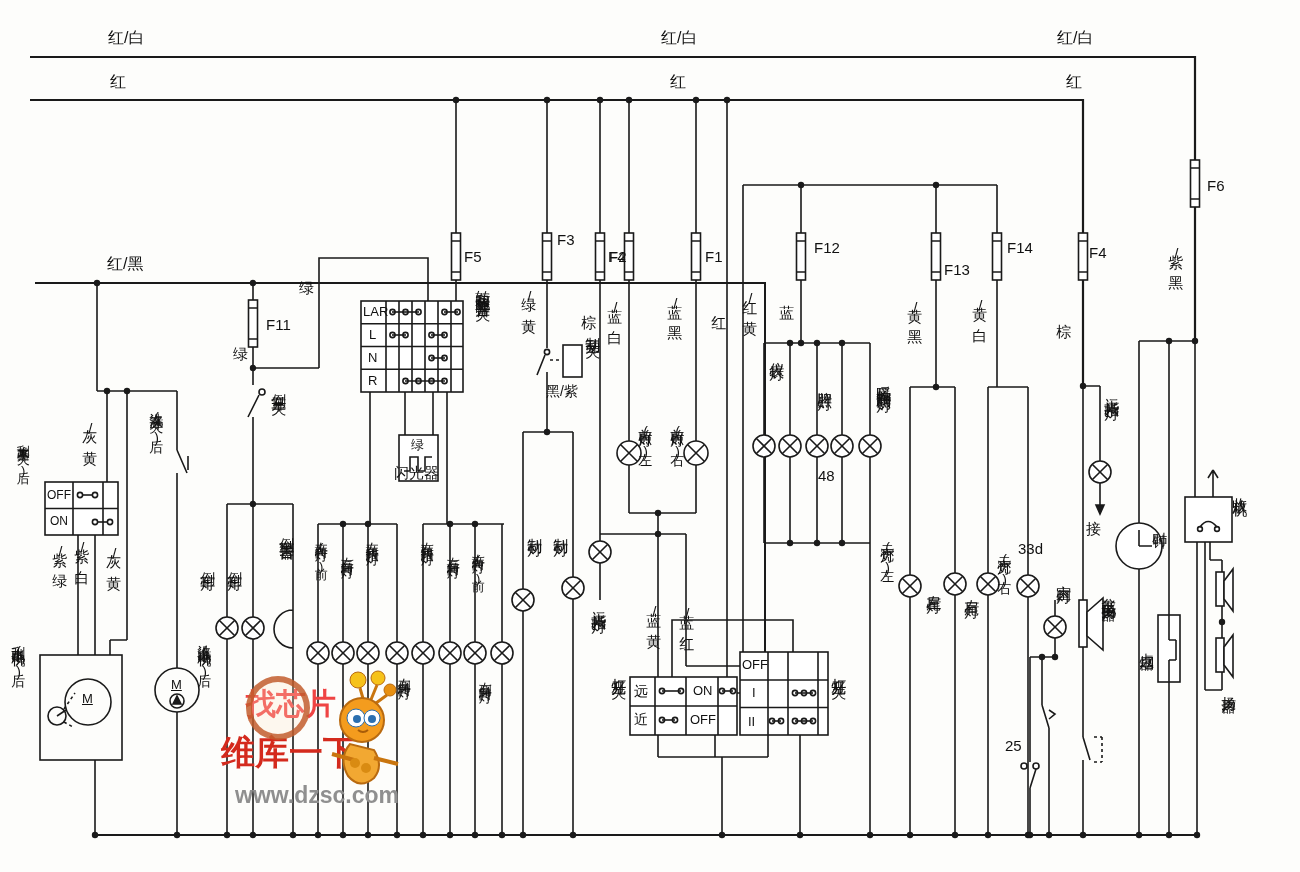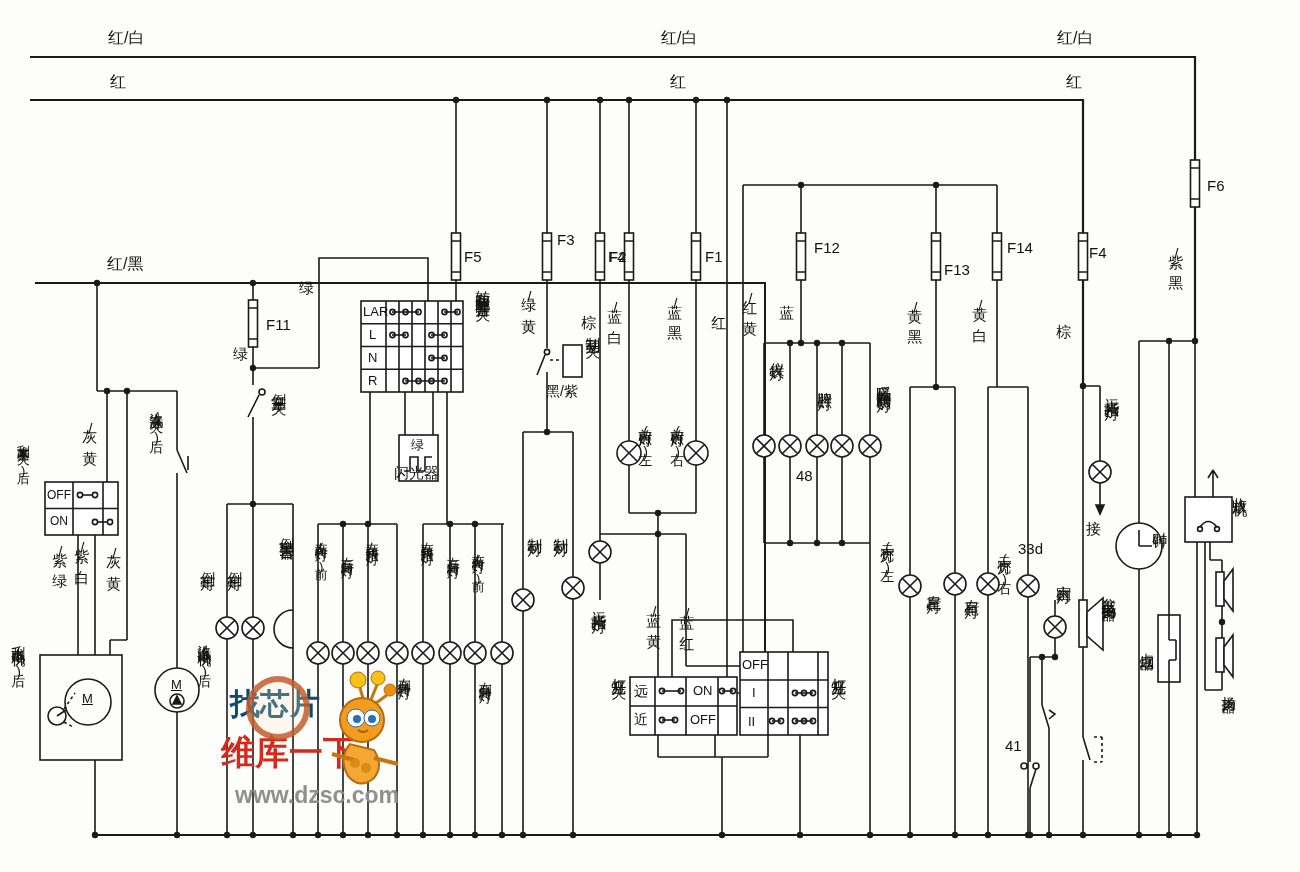--- a/index.html
+++ b/index.html
@@ -468,21 +468,21 @@
       <div class="lbl v" style="left: 667px; top: 293px;">蓝/黑</div>
       <div class="lbl v" style="left: 711px; top: 303px;">红</div>
       <div class="lbl v" style="left: 638px; top: 418px; font-size: 14px;">前照灯(左)</div>
       <div class="lbl v" style="left: 670px; top: 418px; font-size: 14px;">前照灯(右)</div>
       <div class="lbl v" style="left: 742px; top: 288px;">红/黄</div>
       <div class="lbl v" style="left: 779px; top: 293px;">蓝</div>
       <div class="lbl h" style="left: 814px; top: 240px;">F12</div>
       <div class="lbl v" style="left: 769px; top: 350px;">仪表灯</div>
       <div class="lbl v" style="left: 817px; top: 380px;">牌照灯</div>
       <div class="lbl v" style="left: 876px; top: 374px;">暖风控制照明灯</div>
-      <div class="lbl h" style="left: 796px; top: 468px;">48</div>
+      <div class="lbl h" style="left: 818px; top: 468px;">48</div>
       <div class="lbl h" style="left: 944px; top: 240px; margin-top: 22px;">F13</div>
       <div class="lbl v" style="left: 907px; top: 297px;">黄/黑</div>
       <div class="lbl h" style="left: 1007px; top: 240px;">F14</div>
       <div class="lbl v" style="left: 972px; top: 295px;">黄/白</div>
       <div class="lbl h" style="left: 1089px; top: 245px;">F4</div>
       <div class="lbl v" style="left: 1056px; top: 312px;">棕</div>
       <div class="lbl h" style="left: 1207px; top: 178px;">F6</div>
       <div class="lbl v" style="left: 1168px; top: 243px;">紫/黑</div>
       <div class="lbl v" style="left: 527px; top: 526px;">制动灯</div>
       <div class="lbl v" style="left: 553px; top: 526px;">制动灯</div>
@@ -497,21 +497,21 @@
       <div class="lbl v" style="left: 997px; top: 546px; font-size: 14px;">示宽灯(右)</div>
       <div class="lbl v" style="left: 1056px; top: 573px;">室内灯</div>
       <div class="lbl v" style="left: 1104px; top: 386px;">远光指示灯</div>
       <div class="lbl h" style="left: 1086px; top: 521px;">接</div>
       <div class="lbl h" style="left: 1018px; top: 541px;">33d</div>
       <div class="lbl v" style="left: 1152px; top: 520px;">时钟</div>
       <div class="lbl v" style="left: 1101px; top: 586px;">盆形电扬声器</div>
       <div class="lbl v" style="left: 1139px; top: 641px;">点烟器</div>
       <div class="lbl v" style="left: 1232px; top: 486px;">收放机</div>
       <div class="lbl v" style="left: 1221px; top: 684px;">扬声器</div>
-      <div class="lbl h" style="left: 1005px; top: 738px;">41</div>
+      <div class="lbl h" style="left: 1005px; top: 738px;">25</div>
       <div class="lbl v" style="left: 82px; top: 418px;">灰/黄</div>
       <div class="lbl v" style="left: 16px; top: 434px; font-size: 13px;">刮水器开关(后)</div>
       <div class="lbl v" style="left: 52px; top: 541px;">紫/绿</div>
       <div class="lbl v" style="left: 74px; top: 537px;">紫/白</div>
       <div class="lbl v" style="left: 106px; top: 543px;">灰/黄</div>
       <div class="lbl v" style="left: 11px; top: 634px; font-size: 14px;">刮水电动机(后)</div>
       <div class="lbl v" style="left: 149px; top: 402px; font-size: 14px;">洗涤开关(后)</div>
       <div class="lbl v" style="left: 197px; top: 634px; font-size: 14px;">洗涤电动机(后)</div>
       <div class="lbl v" style="left: 200px; top: 560px;">倒车灯</div>
       <div class="lbl v" style="left: 227px; top: 560px;">倒车灯</div>
@@ -532,21 +532,21 @@
       <div class="lbl h" style="left: 50px; top: 515px; font-size: 12px;">ON</div>
       <div class="lbl h" style="left: 634px; top: 684px; font-size: 14px;">远</div>
       <div class="lbl h" style="left: 634px; top: 712px; font-size: 14px;">近</div>
       <div class="lbl h" style="left: 693px; top: 684px; font-size: 13px;">ON</div>
       <div class="lbl h" style="left: 690px; top: 713px; font-size: 13px;">OFF</div>
       <div class="lbl h" style="left: 742px; top: 658px; font-size: 13px;">OFF</div>
       <div class="lbl h" style="left: 752px; top: 686px; font-size: 13px;">I</div>
       <div class="lbl h" style="left: 748px; top: 715px; font-size: 13px;">II</div>
       <div class="lbl h u" style="left: 82px; top: 692px; font-size: 13px;">M</div>
       <div class="lbl h u" style="left: 171px; top: 678px; font-size: 13px;">M</div>
-      <div class="lbl h wm" style="left: 230px; top: 688px; font-size: 30px; color: #0c4a6e; font-weight: bold;">找芯片</div>
+      <div class="lbl h wm" style="left: 246px; top: 688px; font-size: 30px; color: #ef4444; font-weight: bold;">找芯片</div>
       <div class="lbl h wm" style="left: 221px; top: 735px; font-size: 34px; color: rgb(212, 42, 29); font-weight: bold;">维库一下</div>
       <div class="lbl h wm" style="left: 235px; top: 783px; font-size: 23px; color: rgb(143, 143, 143); font-weight: bold;">www.dzsc.com</div>
     </div>
 
 <div id="ring"></div>
 <svg id="mascot" width="86" height="134" viewBox="0 0 86 134">
   <circle cx="38" cy="12" r="8" fill="#f6c21a" stroke="#b96a10"></circle>
   <circle cx="58" cy="10" r="7" fill="#f6c21a" stroke="#b96a10"></circle>
   <circle cx="70" cy="22" r="6" fill="#e89010" stroke="#b96a10"></circle>
   <path d="M40 20 L44 34 M57 17 L50 34 M67 27 L52 38" stroke="#c9750e" stroke-width="3" fill="none"></path>

